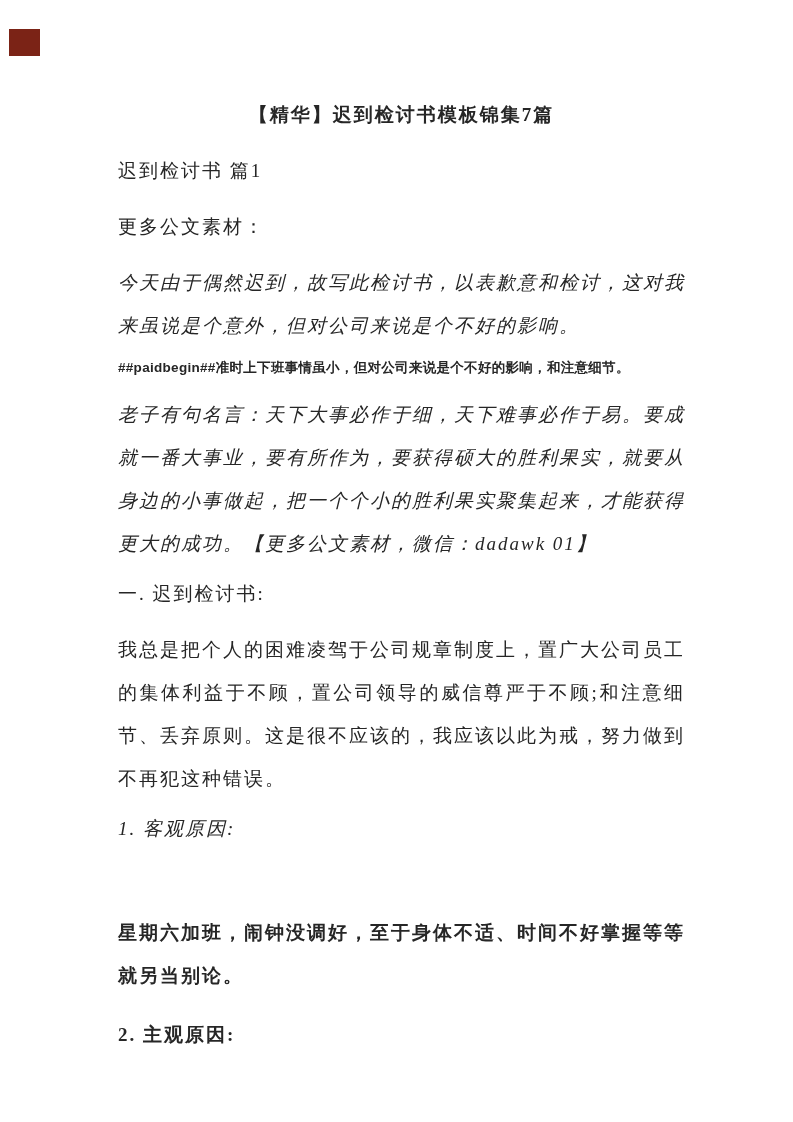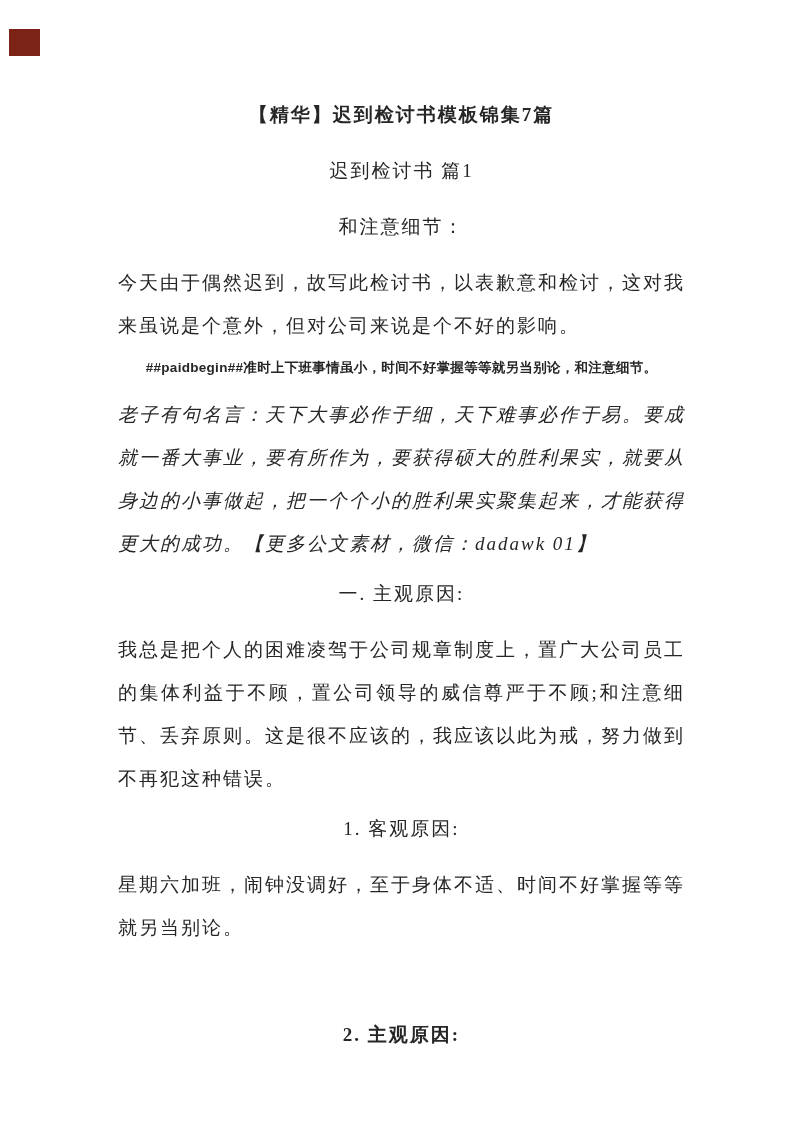--- a/index.html
+++ b/index.html
@@ -26,70 +26,69 @@
   }
   .blk {
     position: absolute;
     left: 118px;
     width: 567px;
     font-size: 19px;
     letter-spacing: 2px;
     line-height: 26px;
     white-space: normal;
     color: #262626;
-    text-align: center;
   }
   .para {
     line-height: 43px;
     text-align: justify;
     text-justify: inter-character;
   }
   .doc-title {
     top: 102px;
     text-align: center;
     font-weight: bold;
   }
   .b-section   { top: 158px; }
   .b-salute    { top: 214px; }
-  .b-para1     { top: 261px; }
+  .b-para1     { top: 261px; font-style: italic; }
   .b-paid {
     top: 358px;
     font-size: 13.5px;
     font-weight: bold;
     letter-spacing: 0.3px;
     line-height: 20px;
     font-family: "Liberation Sans", "DejaVu Sans", sans-serif;
   }
   .b-para2     { top: 393px; font-style: italic; }
   .b-head1     { top: 581px; }
   .b-para3     { top: 628px; }
-  .b-head2     { top: 816px; }
-  .b-para4     { top: 863px; }
+  .b-head2     { top: 816px; font-style: italic; }
+  .b-para4     { top: 911px; font-weight: bold; }
   .b-head3     { top: 1022px; font-weight: bold; }
 </style>
 </head>
 <body>
 
 <div class="page" style="background: rgb(255, 255, 255); color: rgb(38, 38, 38);">
 
   <div class="corner-marker" style="background: rgb(123, 35, 22);"></div>
 
   <div class="blk doc-title">【精华】迟到检讨书模板锦集7篇</div>
 
   <div class="blk b-section">迟到检讨书 篇1</div>
 
-  <div class="blk b-salute">和注意细节：</div>
+  <div class="blk b-salute">更多公文素材：</div>
 
   <div class="blk para b-para1">今天由于偶然迟到，故写此检讨书，以表歉意和检讨，这对我来虽说是个意外，但对公司来说是个不好的影响。</div>
 
-  <div class="blk b-paid">##paidbegin##准时上下班事情虽小，时间不好掌握等等就另当别论，和注意细节。</div>
+  <div class="blk b-paid">##paidbegin##准时上下班事情虽小，但对公司来说是个不好的影响，和注意细节。</div>
 
   <div class="blk para b-para2">老子有句名言：天下大事必作于细，天下难事必作于易。要成就一番大事业，要有所作为，要获得硕大的胜利果实，就要从身边的小事做起，把一个个小的胜利果实聚集起来，才能获得更大的成功。【更多公文素材，微信：dadawk 01】</div>
 
-  <div class="blk b-head1">一. 主观原因:</div>
+  <div class="blk b-head1">一. 迟到检讨书:</div>
 
   <div class="blk para b-para3">我总是把个人的困难凌驾于公司规章制度上，置广大公司员工的集体利益于不顾，置公司领导的威信尊严于不顾;和注意细节、丢弃原则。这是很不应该的，我应该以此为戒，努力做到不再犯这种错误。</div>
 
   <div class="blk b-head2">1. 客观原因:</div>
 
   <div class="blk para b-para4">星期六加班，闹钟没调好，至于身体不适、时间不好掌握等等就另当别论。</div>
 
   <div class="blk b-head3">2. 主观原因:</div>
 
 </div>

